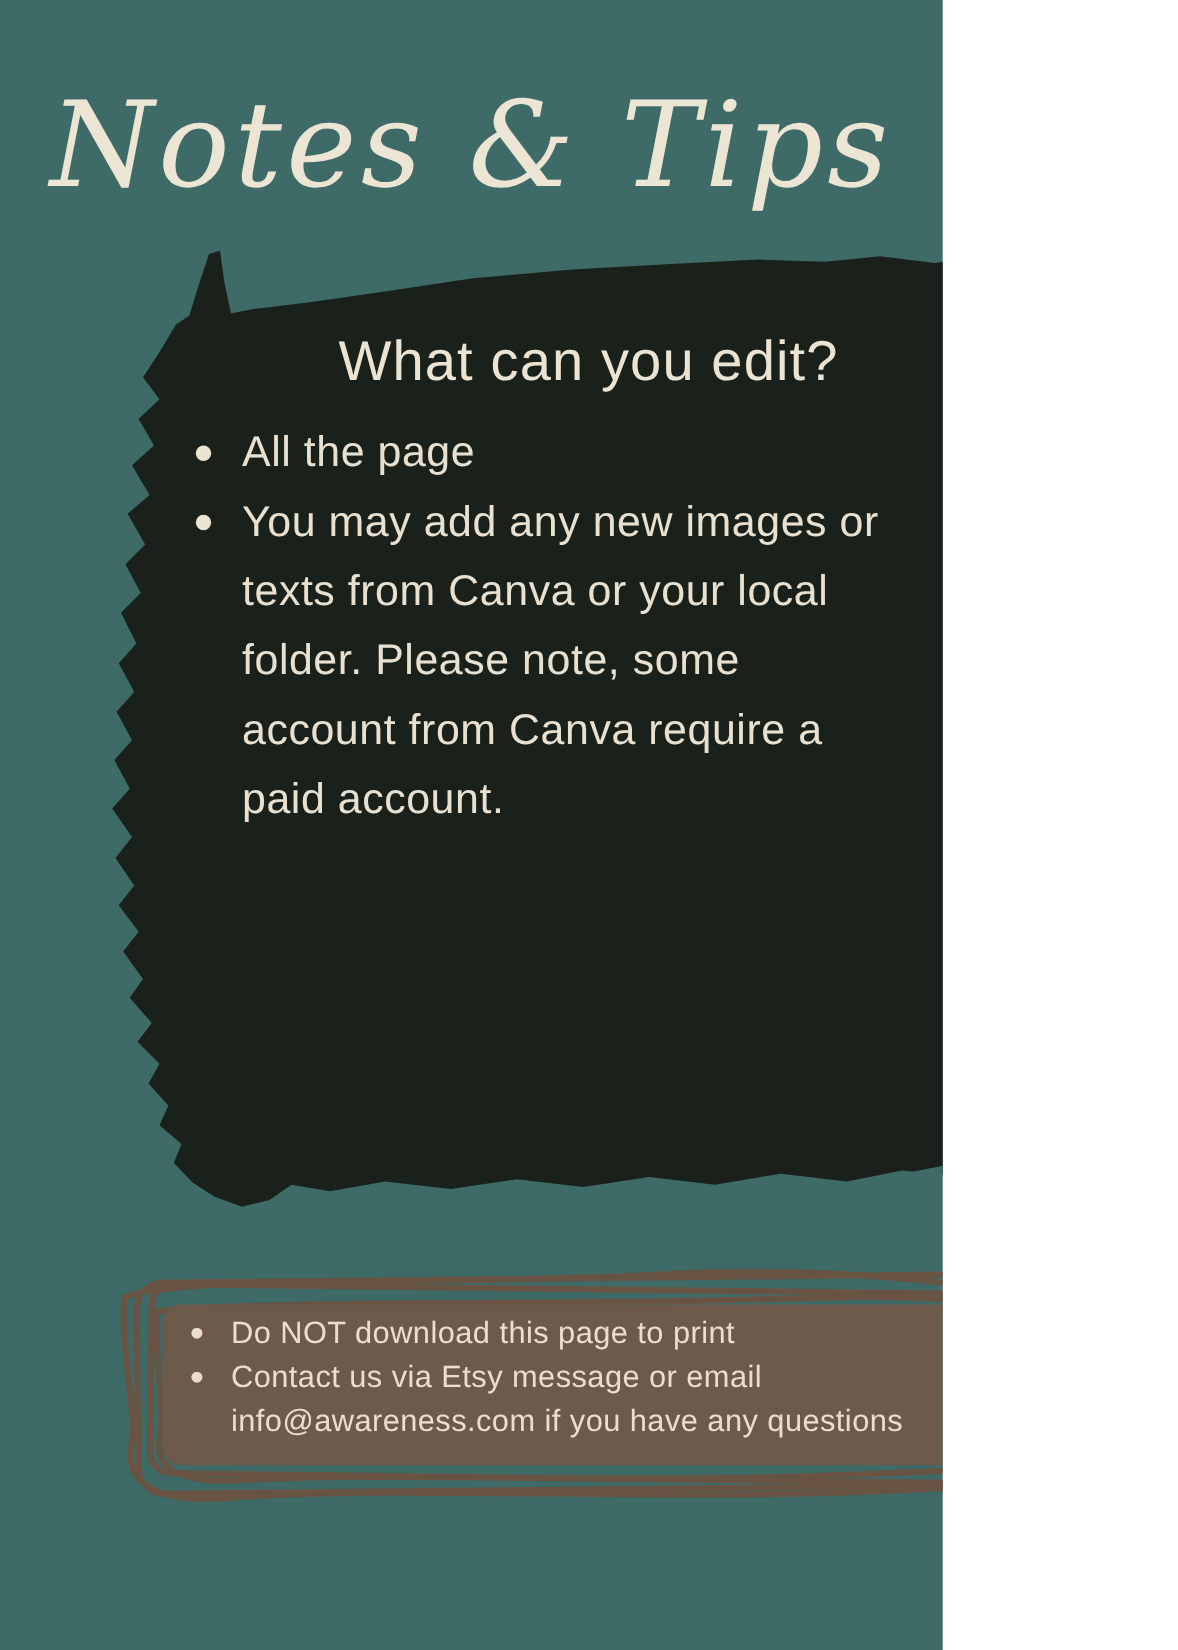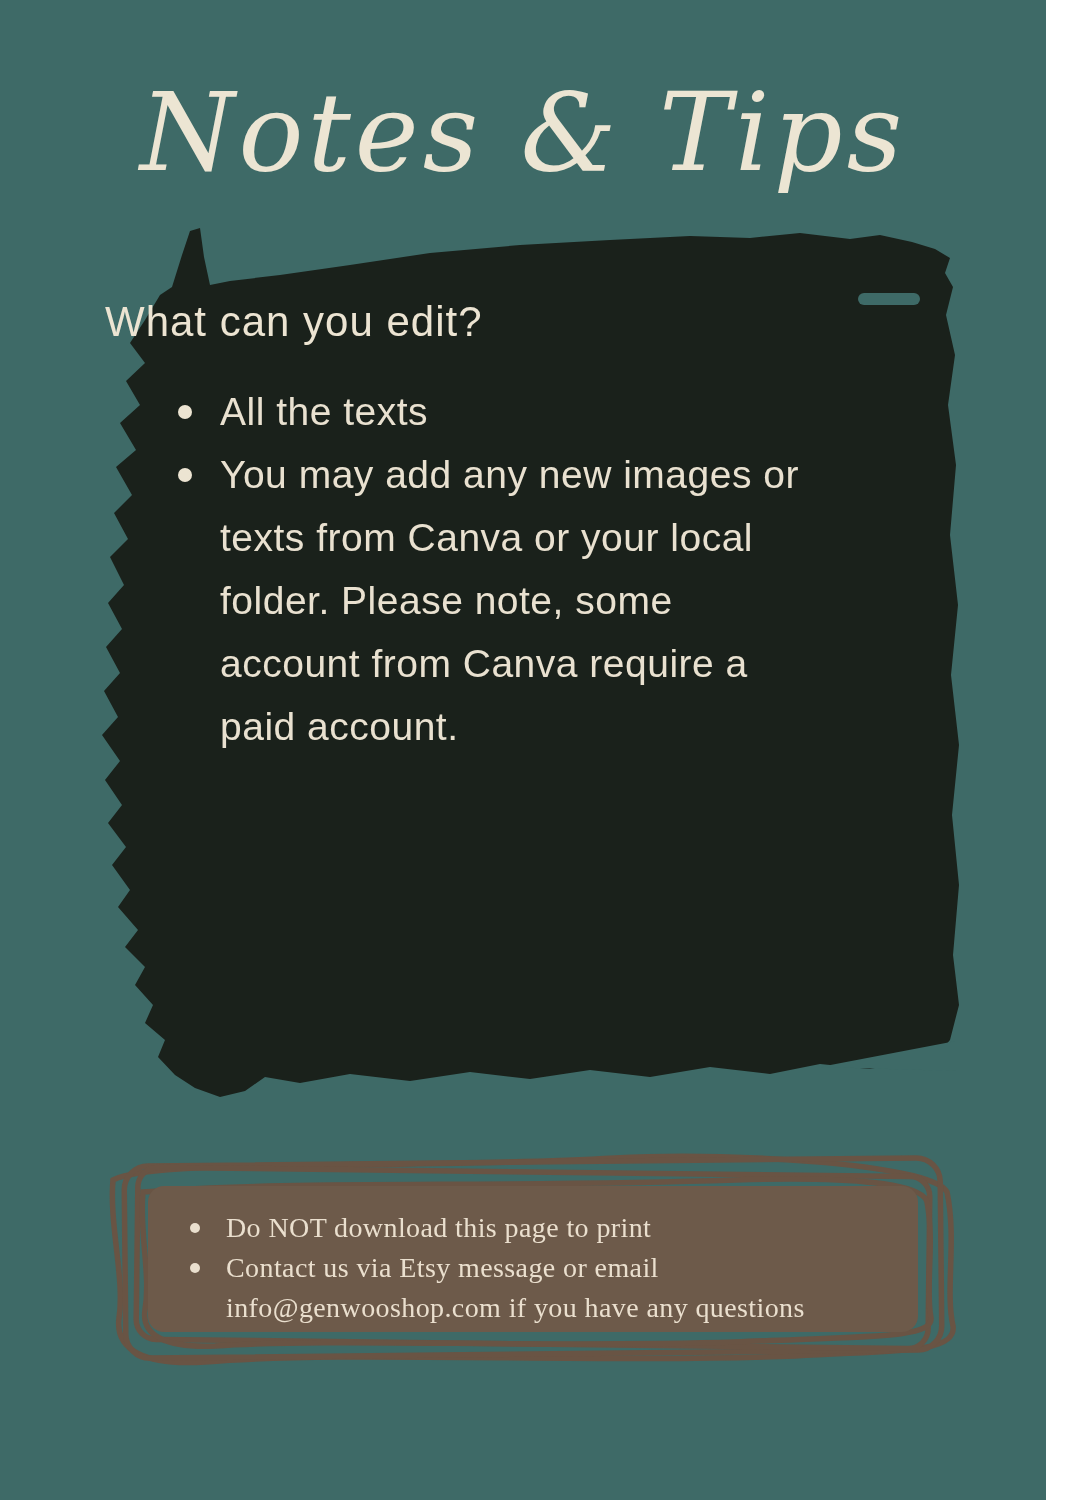--- a/index.html
+++ b/index.html
@@ -2,21 +2,21 @@
 <html><head>
 <meta charset="utf-8">
 <style>
   html, body { margin: 0; padding: 0; }
   body {
     width: 1071px; height: 1500px;
     font-family: "Liberation Sans", sans-serif;
   }
   .page {
     position: relative;
-    width: 1046px; height: 1500px;
+    width: 857px; height: 1500px;
     background: #3e6a67;
     overflow: hidden;
   }
 
   
   .page-title {
     position: absolute;
     top: 70px; left: 0; width: 100%;
     text-align: center;
     font-family: "DejaVu Serif", serif;
@@ -30,21 +30,22 @@
   
   .brush-svg {
     position: absolute;
     left: 50px; top: 195px;
     width: 930px; height: 930px;
   }
 
   .block-heading {
     position: absolute;
     top: 298px; left: 105px; width: 860px;
-    font-size: 42px;
+    text-align: center;
+    font-size: 51px;
     letter-spacing: 1px;
     color: #ece4d2;
   }
 
   .block-bullets {
     position: absolute;
     top: 380px; left: 176px; width: 775px;
     list-style: none;
     margin: 0; padding: 0;
   }
@@ -69,21 +70,21 @@
   
   .contact-svg {
     position: absolute;
     left: 95px; top: 1140px;
     width: 880px; height: 235px;
   }
   .contact-bullets {
     position: absolute;
     left: 172px; top: 1192px; width: 770px;
     list-style: none;
-    margin: 16px; padding: 0; font-family: Liberation Serif, serif;
+    margin: 0; padding: 0;
   }
   .contact-bullets li {
     position: relative;
     padding-left: 38px;
     font-size: 28px;
     line-height: 40px;
     letter-spacing: 0.4px;
     color: #eadfce;
     white-space: pre-line;
   }
@@ -118,21 +119,21 @@
       L 56 452 L 72 434 L 58 408 L 74 390 L 60 362 L 78 344 L 64 318 L 82 300
       L 66 272 L 86 255 L 70 228 L 90 210 L 76 186 L 95 168 L 80 148 Z"></path>
 
     <rect x="808" y="98" width="62" height="12" rx="6" fill="#3e6a67"></rect>
     <polygon points="906,846 770,872 906,876" fill="#3e6a67"></polygon>
   </svg>
 
   <div class="block-heading">What can you edit?</div>
 
   <ul class="block-bullets">
-    <li>All the texts</li>
+    <li>All the page</li>
     <li>You may add any new images or
 texts from Canva or your local
 folder. Please note, some
 account from Canva require a
 paid account.</li>
   </ul>
 
   <svg class="contact-svg" viewBox="0 0 880 235" xmlns="http://www.w3.org/2000/svg">
     <g stroke="#695444" stroke-width="5.5" fill="none" stroke-linecap="round">
       <path d="M 18 40 C 60 18, 300 30, 520 18 C 650 11, 840 26, 852 52
@@ -145,16 +146,16 @@
                C 840 104, 830 148, 836 178 C 838 198, 780 196, 640 202
                C 440 208, 240 198, 120 206 C 72 208, 46 196, 50 170
                C 56 134, 44 92, 48 52 Z"></path>
     </g>
     <rect x="53" y="46" width="770" height="146" rx="16" fill="#6d5a4a"></rect>
   </svg>
 
   <ul class="contact-bullets">
     <li>Do NOT download this page to print</li>
     <li>Contact us via Etsy message or email
-info@genwooshop.com if you have any questions</li>
+info@awareness.com if you have any questions</li>
   </ul>
 
 </div>
 
 </body></html>

